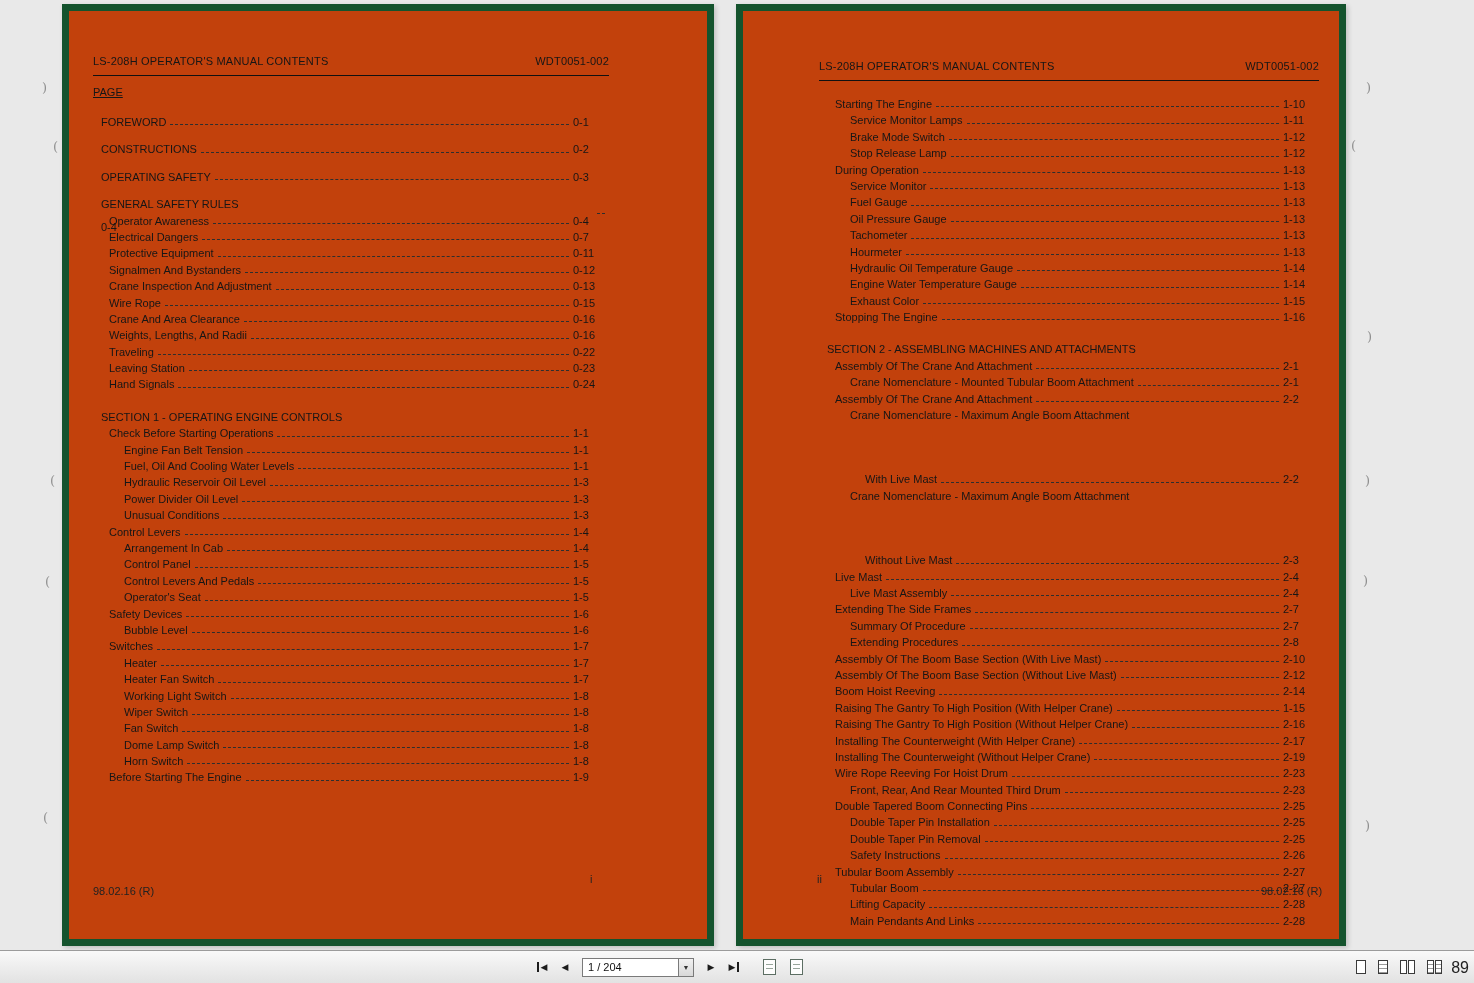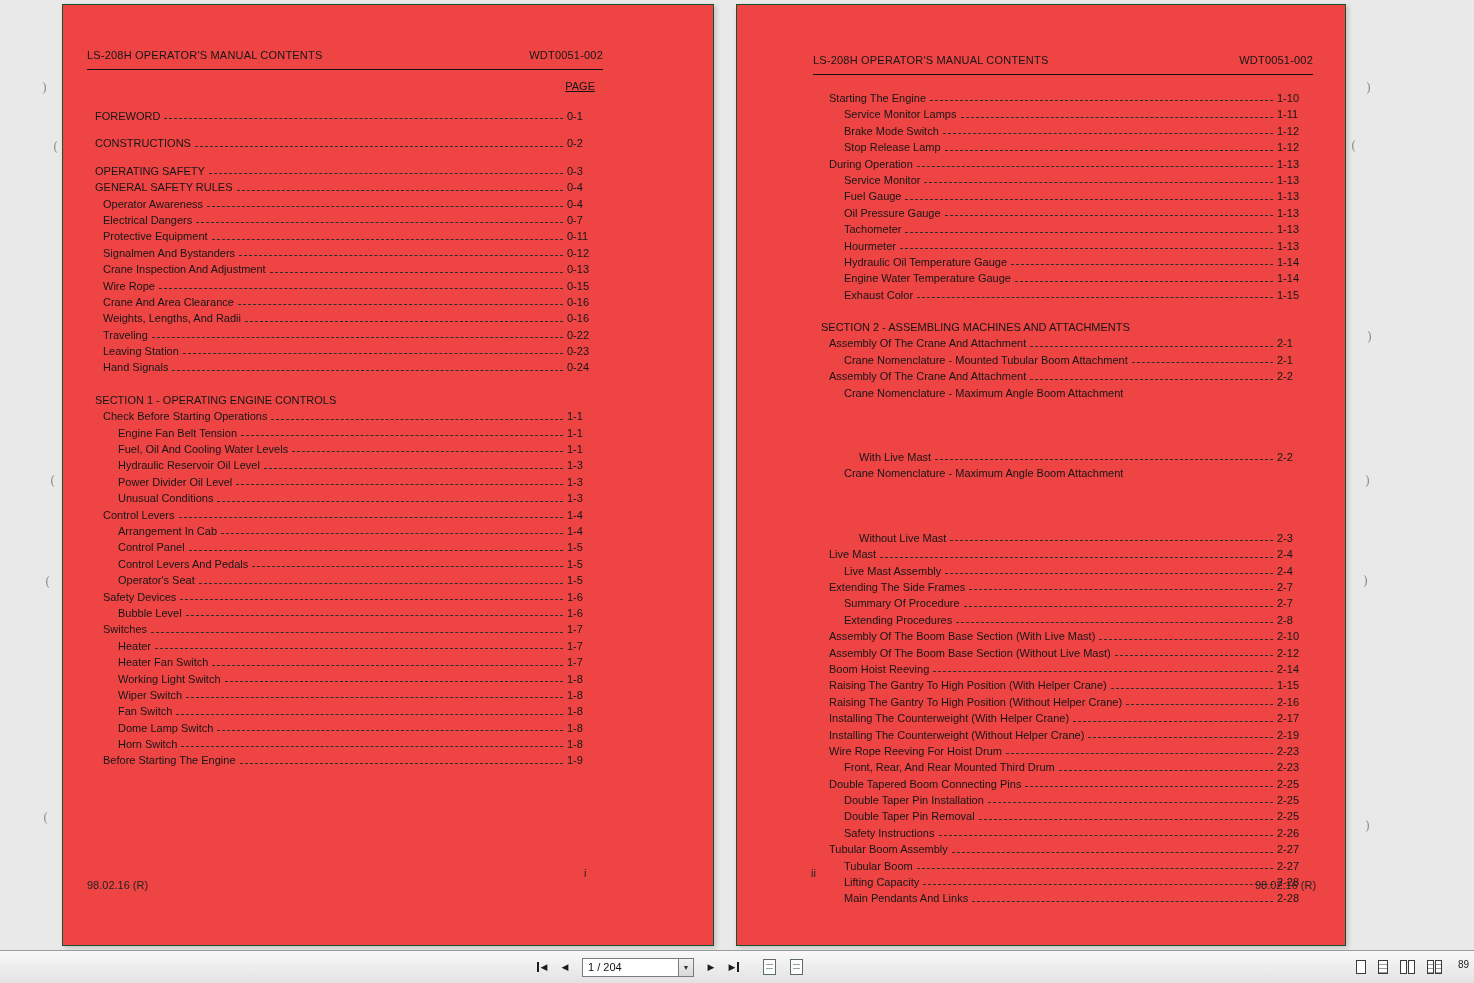--- a/index.html
+++ b/index.html
@@ -6,32 +6,32 @@
   *{box-sizing:border-box;}
   .viewer-root{
     position:relative;width:1474px;height:983px;overflow:hidden;
     background:#e9e9e9;
     font-family:"Liberation Sans","DejaVu Sans",sans-serif;
     color:#161616;
   }
   
   .doc-area{position:absolute;left:0;top:0;width:1474px;height:950px;background:#e9e9e9;}
   .page{
-    position:absolute;top:4px;height:942px;background:#ef4444;
-    border:1px solid #14532d;
+    position:absolute;top:4px;height:942px;background:#c2410c;
+    border:7px solid #14532d;
     box-shadow:2px 2px 5px rgba(0,0,0,0.18);
   }
   .page-left{left:62px;width:652px;}
   .page-right{left:736px;width:610px;}
   .content{position:absolute;top:0;}
   .page-left .content{left:24px;width:516px;padding-top:44px;}
   .page-right .content{left:76px;width:500px;padding-top:49px;}
   .page-header{display:flex;justify-content:space-between;font-size:11px;letter-spacing:0.2px;height:13px;line-height:13px;}
   .header-rule{border-top:1.5px solid #111;margin-top:7px;height:0;}
-  .page-col-label{margin-top:9px;height:14px;line-height:14px;font-size:11px;text-align:right;padding-right:8px;}
+  .page-col-label{margin-top:9px;height:14px;line-height:14px;font-size:11px;padding-right:8px;}
   .page-col-label span{text-decoration:underline;}
   .toc{margin-top:15px;font-size:11px;}
   .toc-row{display:flex;height:16.4px;line-height:16.4px;white-space:nowrap;}
   .toc-row.i0{padding-left:8px;}
   .toc-row.i1{padding-left:16px;}
   .toc-row.i2{padding-left:31px;}
   .toc-row.i3{padding-left:46px;margin-top:48px;}
   .toc-text{flex:0 0 auto;}
   .leader{flex:1 1 auto;min-width:8px;border-bottom:1px dashed #2e2e2e;align-self:flex-end;margin:0 4px 5px 4px;}
   .toc-page{flex:0 0 36px;width:36px;text-align:left;}
@@ -67,21 +67,21 @@
   .hist-btn{width:20px;height:22px;border:none;background:transparent;display:flex;align-items:center;justify-content:center;padding:0;}
   .page-ico{position:relative;width:13px;height:16px;border:1px solid #5c6e63;background:#fdfdfd;}
   .page-ico::before{content:"";position:absolute;left:2px;top:4px;width:7px;border-top:1px solid #97a59b;}
   .page-ico::after{content:"";position:absolute;left:2px;top:8px;width:7px;border-top:1px solid #97a59b;}
   .layout-group{position:absolute;right:30px;top:0;height:32px;display:flex;align-items:center;gap:8px;}
   .layout-btn{border:none;background:transparent;padding:2px;display:flex;align-items:center;justify-content:center;}
   .pgshape{width:10px;height:14px;border:1px solid #3a3a3a;background:#fff;}
   .pgshape.lines{background-image:repeating-linear-gradient(to bottom,transparent 0 3px,#9a9a9a 3px 4px);background-clip:padding-box;}
   .pair{display:flex;gap:1px;}
   .pair .pgshape{width:7px;}
-  .status-number{position:absolute;right:5px;top:8px;font-size:10px;color:#222;}
+  .status-number{position:absolute;right:5px;top:8px;font-size:16px;color:#222;}
 </style>
 </head>
 <body>
 
 <div class="viewer-root">
 
   <div class="doc-area">
 
     <div class="page page-left">
       <div class="content">
@@ -102,21 +102,21 @@
             <div class="toc-row i0" style="margin-top: 11px;">
               <span class="toc-text">CONSTRUCTIONS</span>
               <span class="leader"></span>
               <span class="toc-page">0-2</span>
             </div>
             <div class="toc-row i0" style="margin-top: 11px;">
               <span class="toc-text">OPERATING SAFETY</span>
               <span class="leader"></span>
               <span class="toc-page">0-3</span>
             </div>
-            <div class="toc-row i0" style="">
+            <div class="toc-row i0" style="margin-top: 11px; flex-direction: column;">
               <span class="toc-text">GENERAL SAFETY RULES</span>
               <span class="leader"></span>
               <span class="toc-page">0-4</span>
             </div>
             <div class="toc-row i1">
               <span class="toc-text">Operator Awareness</span>
               <span class="leader"></span>
               <span class="toc-page">0-4</span>
             </div>
             <div class="toc-row i1">
@@ -353,20 +353,25 @@
             </div>
             <div class="toc-row i2">
               <span class="toc-text">Engine Water Temperature Gauge</span>
               <span class="leader"></span>
               <span class="toc-page">1-14</span>
             </div>
             <div class="toc-row i2">
               <span class="toc-text">Exhaust Color</span>
               <span class="leader"></span>
               <span class="toc-page">1-15</span>
+            </div>
+            <div class="toc-row i1">
+              <span class="toc-text">Stopping The Engine</span>
+              <span class="leader"></span>
+              <span class="toc-page">1-16</span>
             </div>
             <div class="toc-row i0" style="margin-top: 16px;">
               <span class="toc-text">SECTION 2 - ASSEMBLING MACHINES AND ATTACHMENTS</span>
             </div>
             <div class="toc-row i1">
               <span class="toc-text">Assembly Of The Crane And Attachment</span>
               <span class="leader"></span>
               <span class="toc-page">2-1</span>
             </div>
             <div class="toc-row i2">

